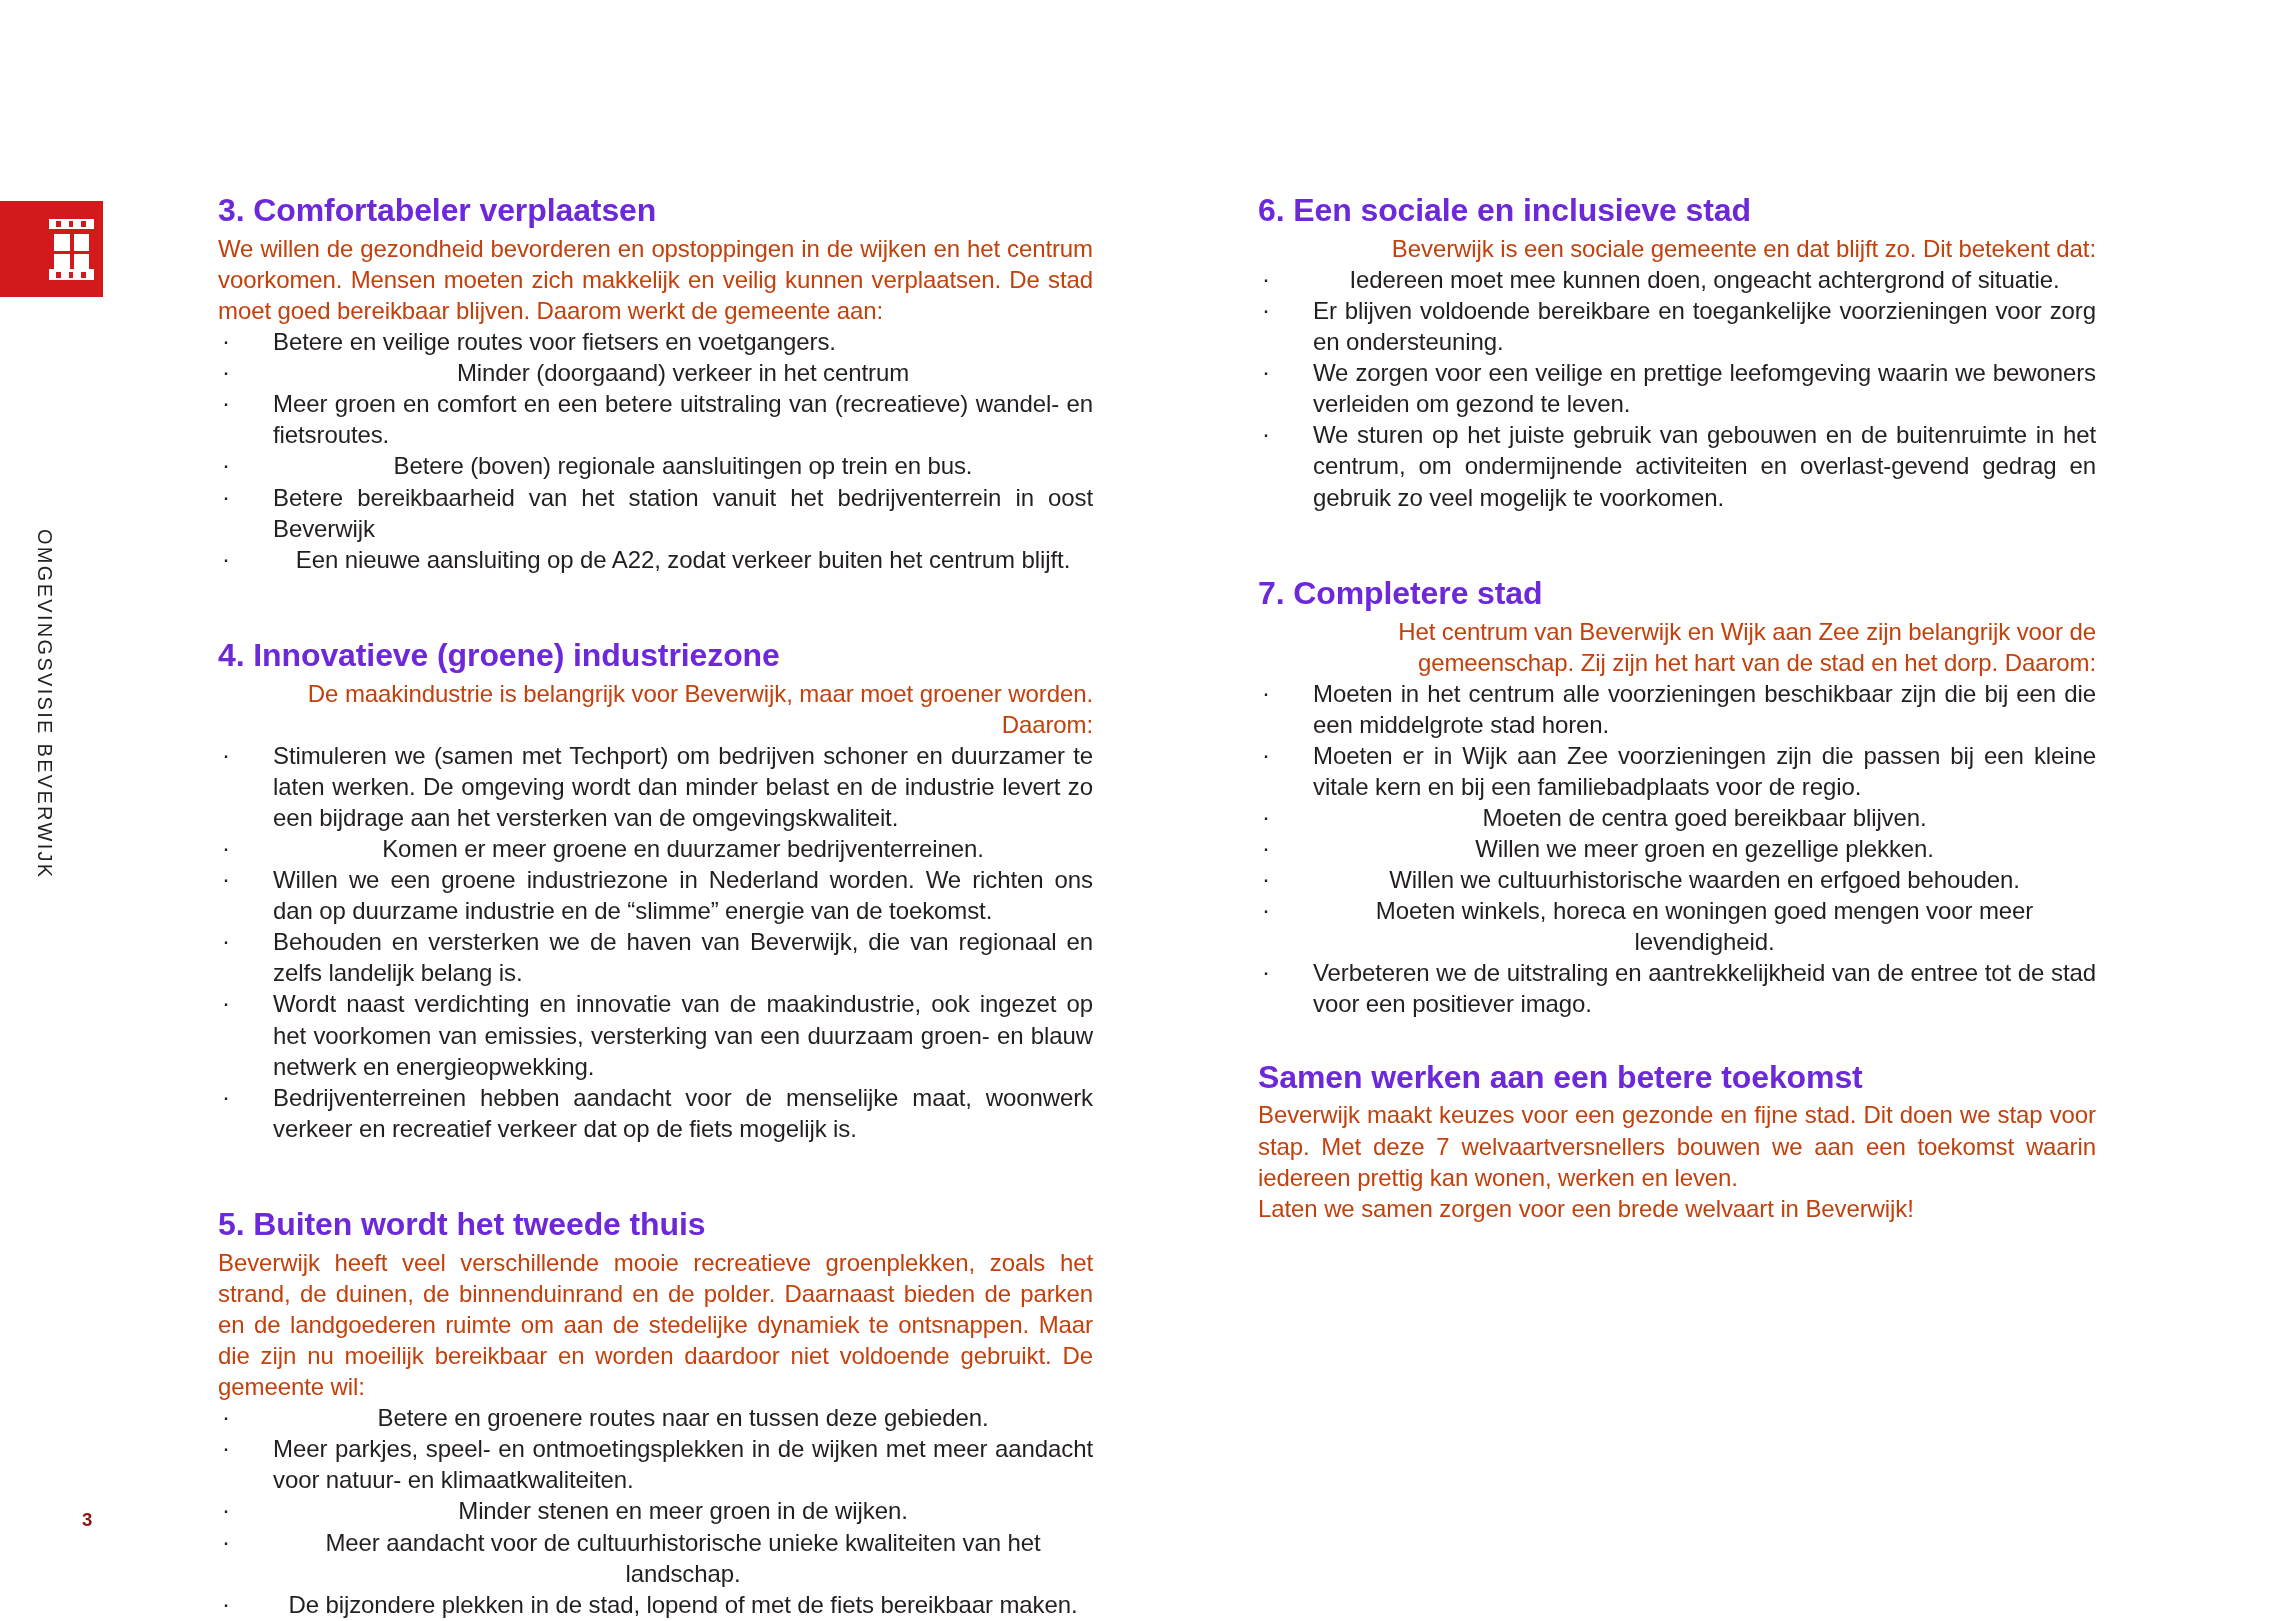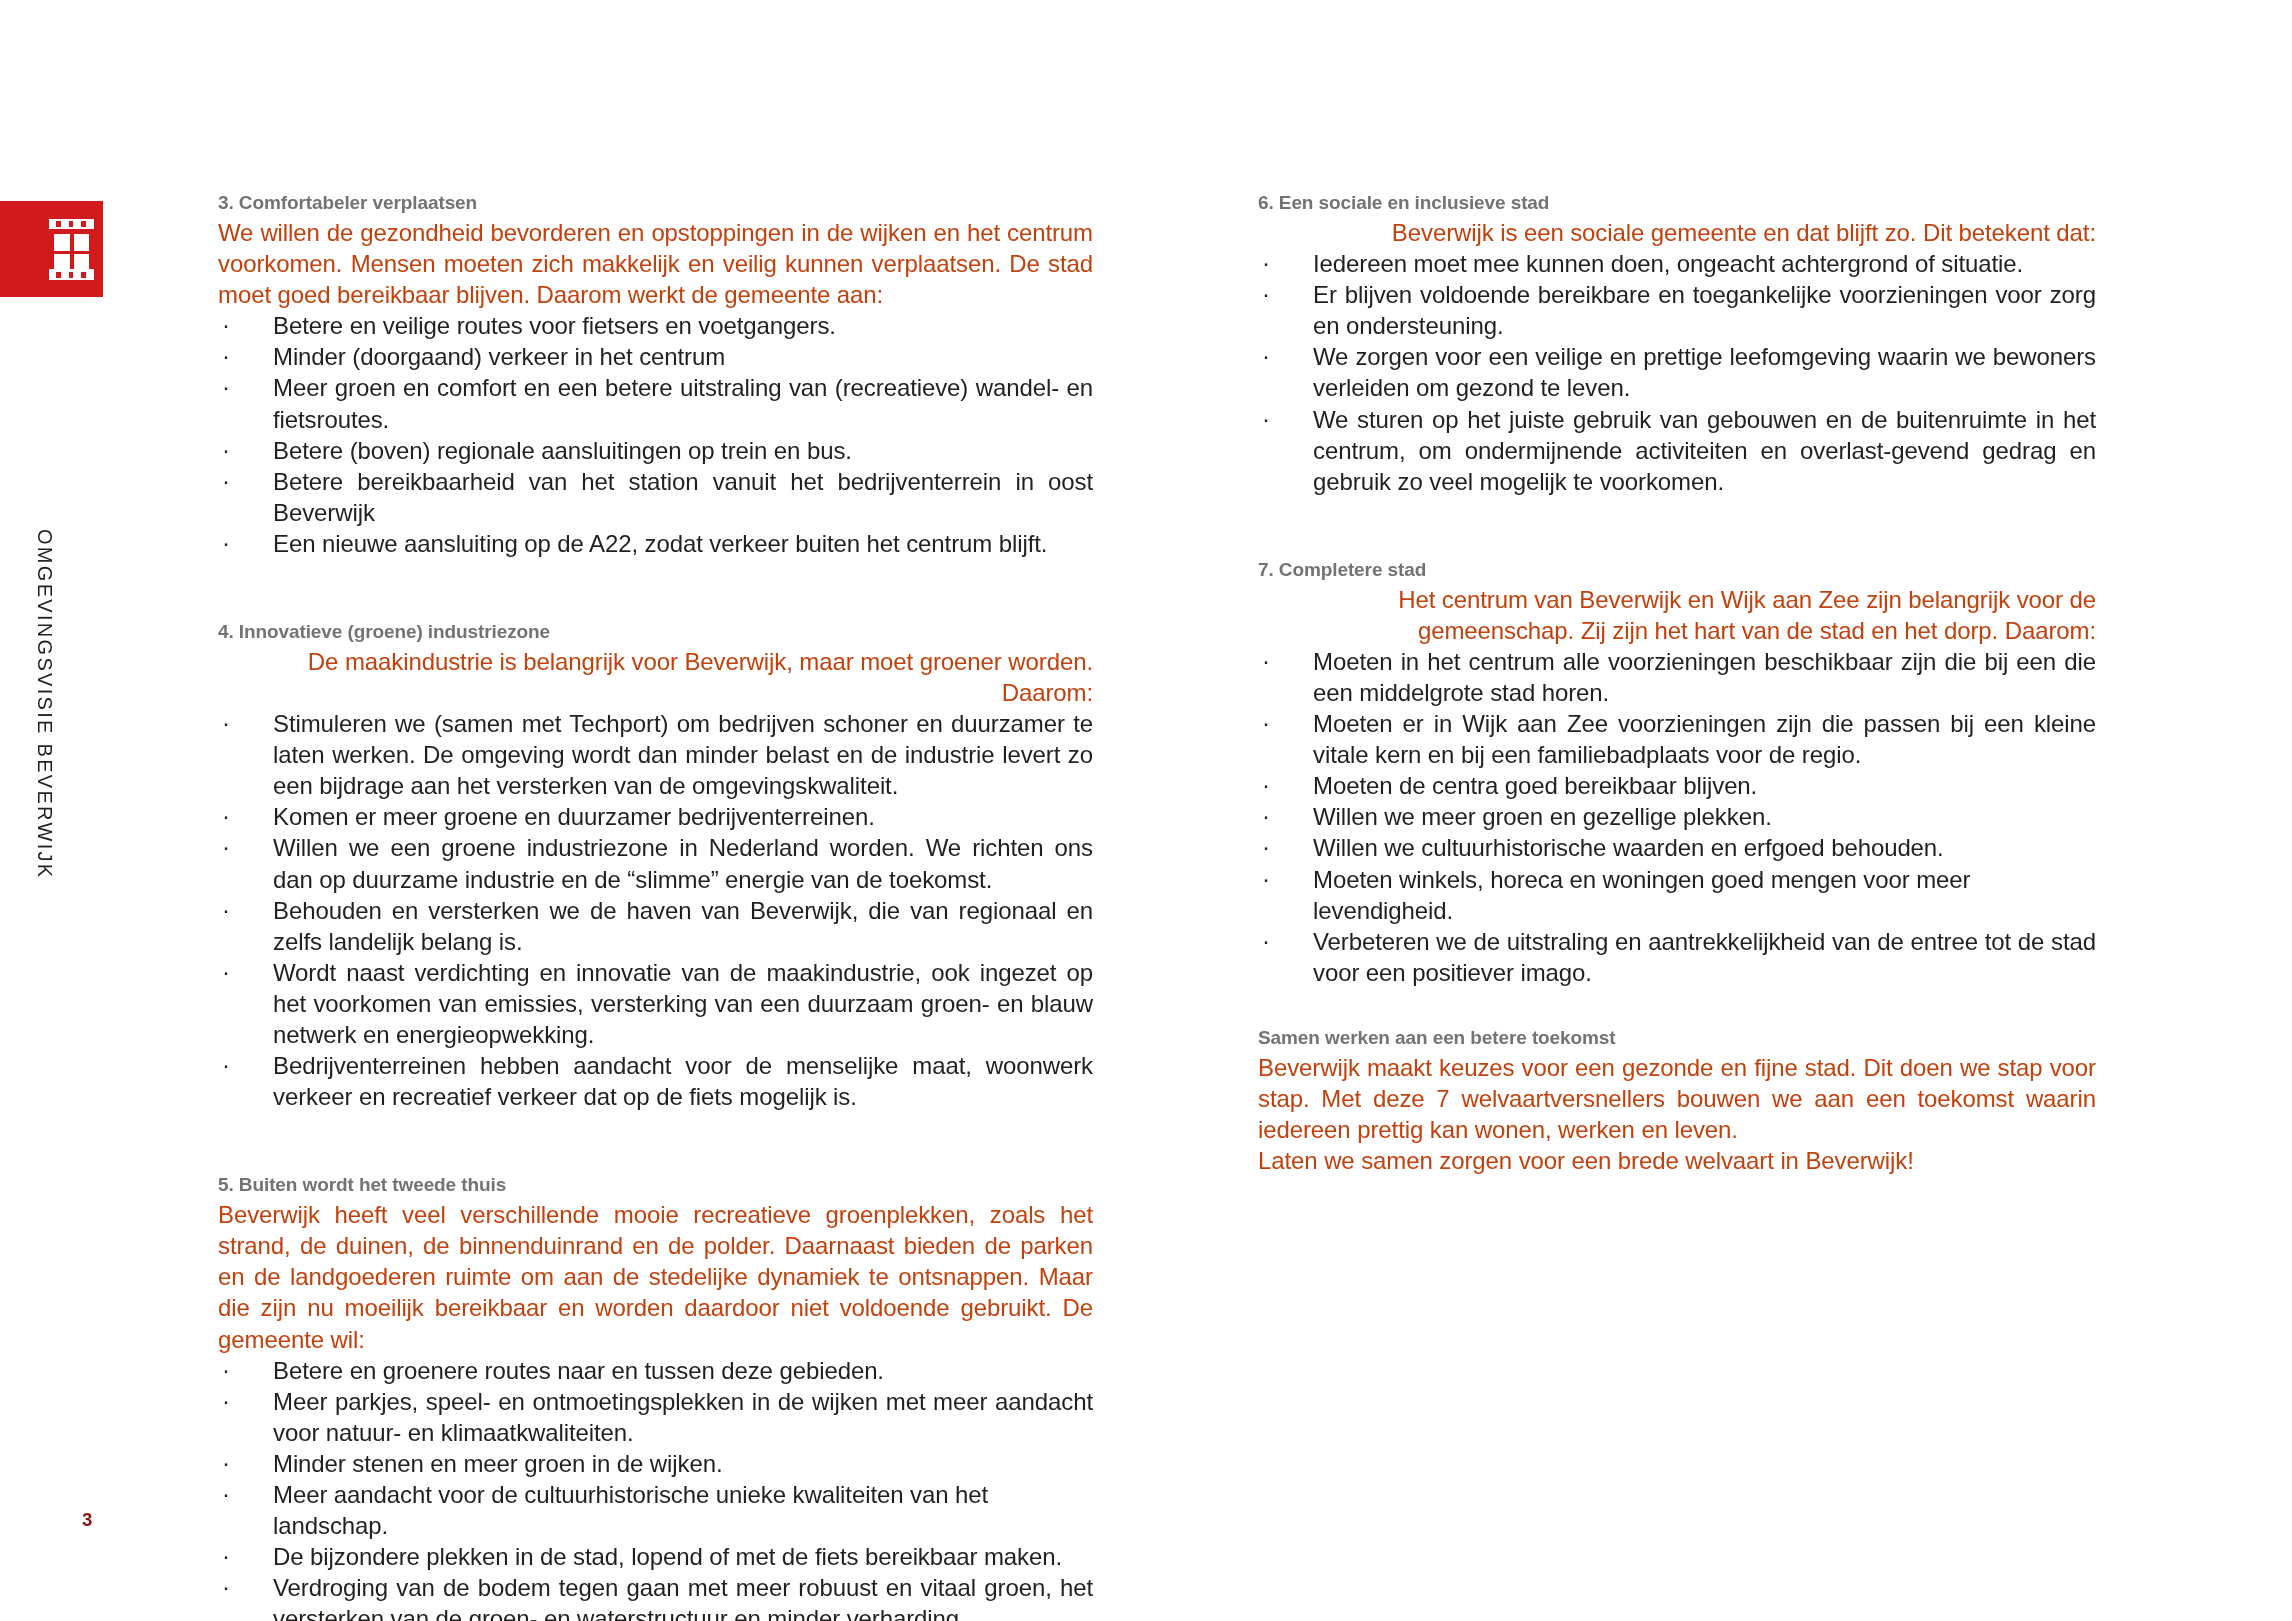--- a/index.html
+++ b/index.html
@@ -91,25 +91,25 @@
     color: #231f20;
   }
   .col-left  { left: 218px; width: 875px; }
   .col-right { left: 1258px; width: 838px; }
 
   .sect { margin: 0 0 0 0; }
   .sect + .sect { margin-top: 61px; }
 
   h2.head {
     margin: 0 0 2.9px 0;
-    font-size: 19px;
+    font-size: 32px;
     font-weight: bold;
     letter-spacing: -0.1px;
     line-height: 1.22;
-    color: #737373;
+    color: #6d28d9;
   }
 
   p.para {
     margin: 0;
     font-size: 24px;
     line-height: 1.295;
     text-align: justify;
     color: #c2410c;
     letter-spacing: -0.1px;
   }
@@ -122,21 +122,21 @@
   }
   ul.bullets li {
     position: relative;
     padding-left: 55px;
     font-size: 24px;
     line-height: 1.295;
     text-align: justify;
     letter-spacing: -0.1px;
     color: #231f20;
   }
-  ul.bullets li.left-align { text-align: left; }
+  ul.bullets li.left-align { text-align: center; }
   ul.bullets li::before {
     content: "\00B7";
     position: absolute;
     left: 3.9px;
     top: -1px;
     font-size: 24px;
     line-height: 1.295;
     color: #231f20;
   }
 

